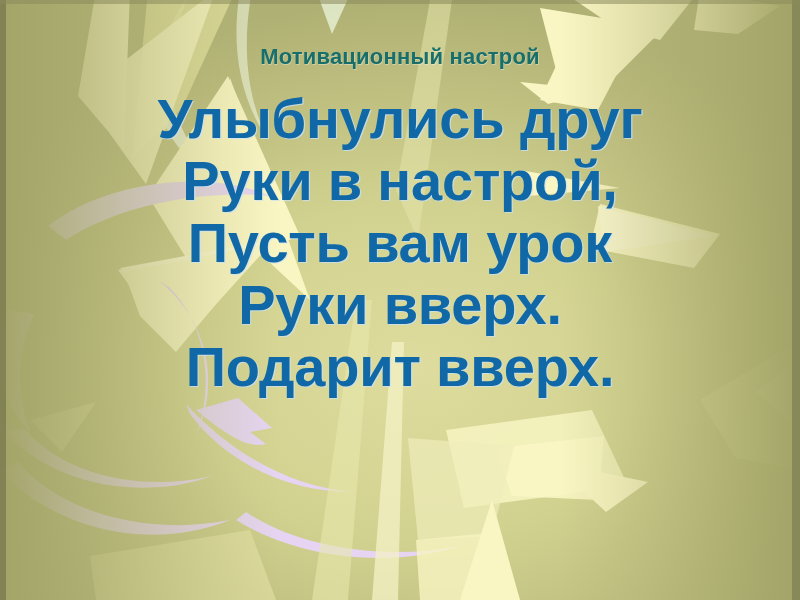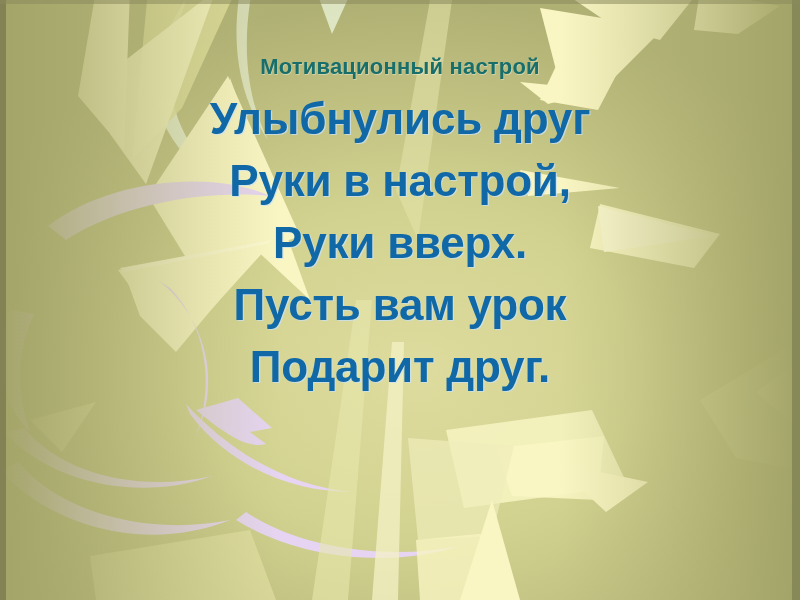--- a/index.html
+++ b/index.html
@@ -32,42 +32,42 @@
     position: absolute;
     top: 0;
     left: 0;
     width: 800px;
     height: 600px;
     z-index: 5;
   }
 
   #slide-title {
     position: absolute;
-    top: 55px;
+    top: 45px;
     left: 0;
     width: 800px;
     text-align: center;
     font-size: 22px;
     font-weight: bold;
     color: #176E6B;
     letter-spacing: 0.2px;
     line-height: 1.1;
     text-shadow: 0.6px 0.6px 0 rgba(255,255,255,0.35);
   }
 
   #body-text {
     position: absolute;
     top: 88px;
     left: 24px;
     width: 752px;
     text-align: center;
   }
 
   .body-line {
-    font-size: 44px;
+    font-size: 56px;
     font-weight: bold;
     color: #1168A6;
     line-height: 62px;
     letter-spacing: -0.2px;
     text-shadow: 1.2px 1.2px 0 rgba(200,225,245,0.75);
     white-space: nowrap;
   }
 </style>
 </head>
 <body>
@@ -149,19 +149,19 @@
     <rect x="0" y="0" width="800" height="4" fill="#8A8B5C" opacity="0.55"></rect>
   </svg>
 
   <div id="content">
 
     <div id="slide-title">Мотивационный настрой</div>
 
     <div id="body-text">
       <div class="body-line">Улыбнулись друг</div>
       <div class="body-line">Руки в настрой,</div>
+      <div class="body-line">Пусть вам урок</div>
       <div class="body-line">Руки вверх.</div>
-      <div class="body-line">Пусть вам урок</div>
-      <div class="body-line">Подарит друг.</div>
+      <div class="body-line">Подарит вверх.</div>
     </div>
 
   </div>
 </div>
 
 </body></html>

